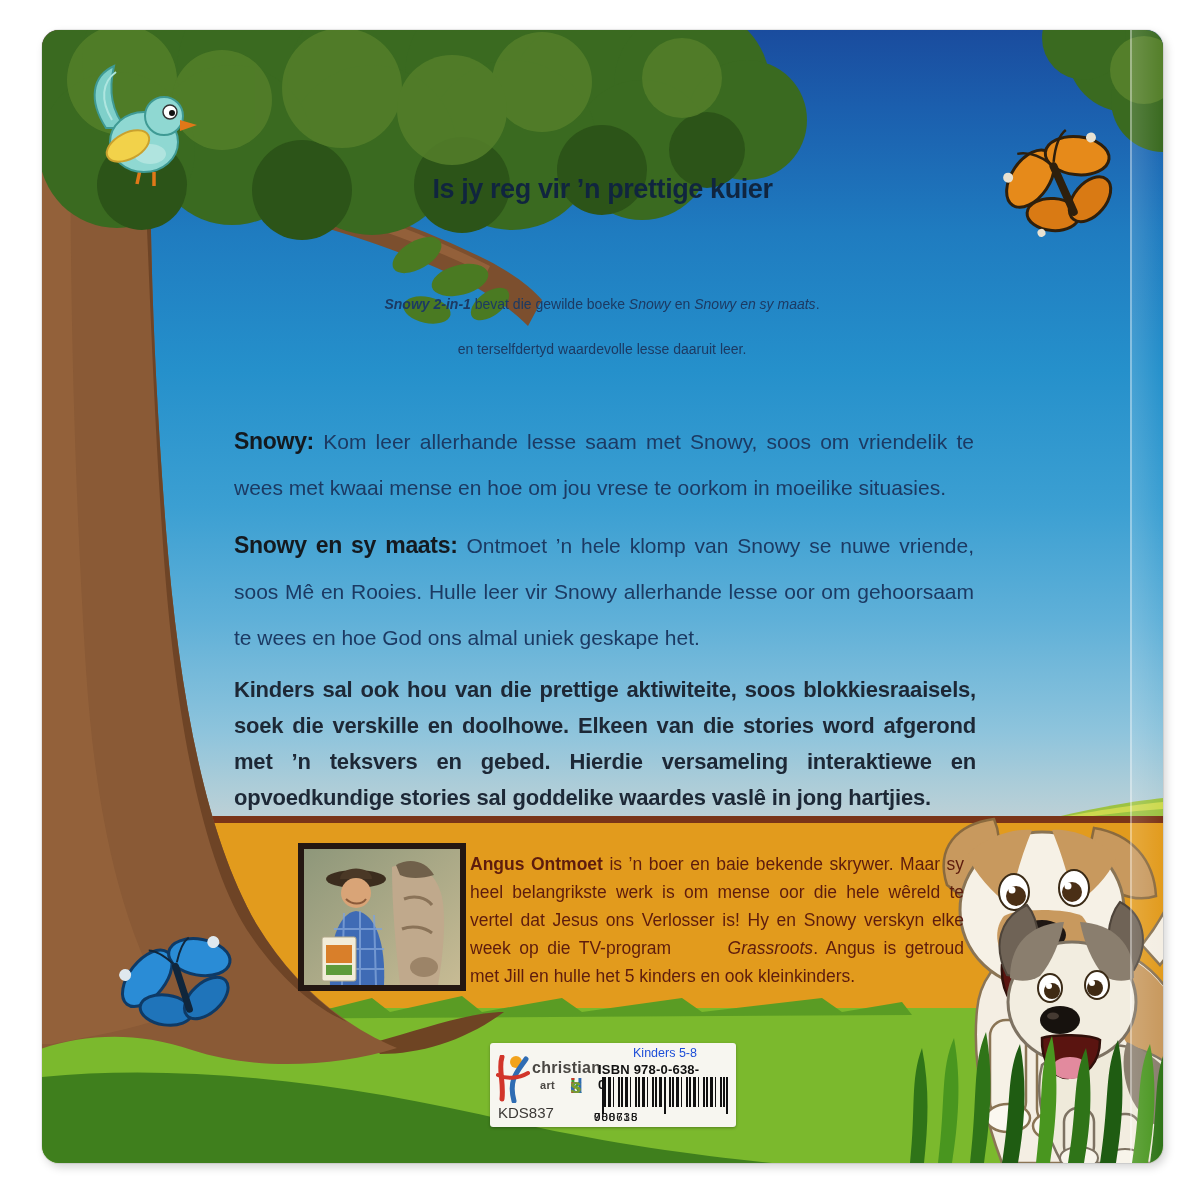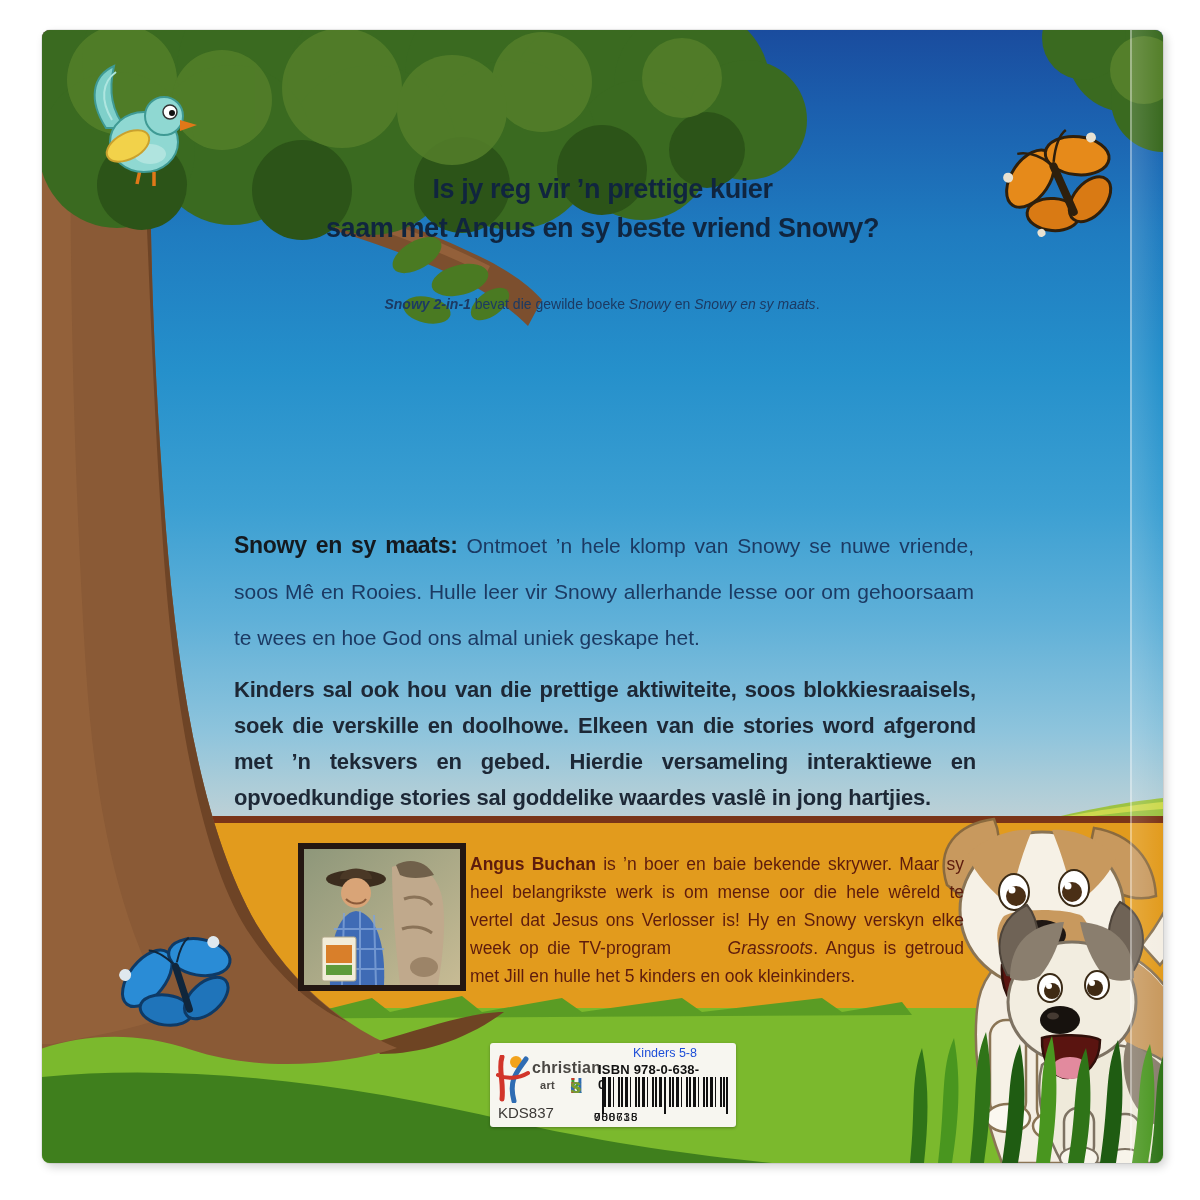--- a/index.html
+++ b/index.html
@@ -1,18 +1,18 @@
 <!DOCTYPE html>
 <html><head>
 <meta charset="utf-8">
 <style>
   html,body{margin:0;padding:0;background:#ffffff;}
   .stage{position:relative;width:1200px;height:1200px;background:#fff;overflow:hidden;
          font-family:"Liberation Sans",sans-serif;}
-  .book{position:absolute;left:42px;top:30px;width:1121px;height:1133px;border-radius:8px;overflow:hidden;
+  .book{position:absolute;left:42px;top:30px;width:1121px;height:1133px;border-radius:17px;overflow:hidden;
         box-shadow:0 0 0 1px rgba(0,0,0,.07),3px 4px 10px rgba(0,0,0,.18);
         background:linear-gradient(180deg,#1a4c9e 0%,#1b5fae 7%,#1f7cc0 18%,#2590cb 30%,#3b9fd2 42%,
                    #5fb0d8 52%,#8ec4dc 62%,#aecdd8 67%,#bcd0d6 69.4%,#bcd0d6 100%);}
   .art{position:absolute;inset:0;z-index:1;}
   .txt{position:absolute;z-index:2;}
   .headline{left:0;top:140px;width:100%;text-align:center;color:#10253f;font-weight:bold;
             font-size:27px;line-height:39px;letter-spacing:-.4px;}
   .intro{left:150px;top:252px;width:820px;text-align:center;color:#1c3a63;font-size:14px;line-height:45px;}
   .bi{font-weight:bold;font-style:italic;}
   .it{font-style:italic;}
@@ -220,27 +220,28 @@
         <path d="M994,1133 C1002,1068 996,1038 1010,1006 C1018,1050 1014,1094 1008,1133 Z" fill="#49961f"></path>
         <path d="M1026,1133 C1036,1075 1030,1048 1044,1018 C1052,1058 1048,1100 1042,1133 Z" fill="#2f7418"></path>
         <path d="M1058,1133 C1068,1068 1062,1040 1076,1010 C1084,1052 1080,1096 1074,1133 Z" fill="#1f5c12"></path>
         <path d="M1090,1133 C1100,1072 1094,1044 1108,1014 C1116,1056 1112,1098 1106,1133 Z" fill="#49961f"></path>
         <path d="M1108,1133 C1116,1078 1112,1052 1121,1026 L1121,1133 Z" fill="#2f7418"></path>
       </g>
     </svg>
 
     <div class="txt headline">
       <div>Is jy reg vir ’n prettige kuier</div>
-      <div>saam met Angus en sy beste vriend Snowy?</div>
     </div>
 
     <div class="txt intro">
       <div><span class="bi">Snowy 2-in-1</span><span> bevat die gewilde boeke </span><span class="it">Snowy</span><span> en </span><span class="it">Snowy en sy maats</span><span>.</span></div>
+      <div>en terselfdertyd waardevolle lesse daaruit leer.</div>
     </div>
 
+    <div class="txt para"><span class="lbl">Snowy:</span><span> Kom leer allerhande lesse saam met Snowy, soos om vriendelik te wees met kwaai mense en hoe om jou vrese te oorkom in moeilike situasies.</span></div>
 
     <div class="txt para para2"><span class="lbl">Snowy en sy maats:</span><span> Ontmoet ’n hele klomp van Snowy se nuwe vriende, soos Mê en Rooies. Hulle leer vir Snowy allerhande lesse oor om gehoorsaam te wees en hoe God ons almal uniek geskape het.</span></div>
 
     <div class="txt activities">Kinders sal ook hou van die prettige aktiwiteite, soos blokkiesraaisels, soek die verskille en doolhowe. Elkeen van die stories word afgerond met ’n teksvers en gebed. Hierdie versameling interaktiewe en opvoedkundige stories sal goddelike waardes vaslê in jong hartjies.</div>
 
     <div class="photo">
       <svg width="156" height="136" viewBox="0 0 156 136">
         <defs>
           <linearGradient id="pbg" x1="0" y1="0" x2="1" y2="1">
             <stop offset="0" stop-color="#8e977a"></stop>
@@ -260,21 +261,21 @@
         <path d="M42,50 C48,56 58,56 62,50" stroke="#8a5a3a" stroke-width="2" fill="none"></path>
         <path d="M26,136 C24,96 34,64 52,62 C72,64 82,96 80,136 Z" fill="#3f6bb5"></path>
         <path d="M30,80 L78,80 M28,100 L80,100 M28,120 L80,120 M40,64 L38,136 M56,62 L56,136 M70,66 L72,136" stroke="#7fa3d8" stroke-width="2" opacity=".8"></path>
 
         <rect x="18" y="88" width="34" height="44" rx="2" fill="#f2ecd8" stroke="#b0a788"></rect>
         <rect x="22" y="96" width="26" height="18" fill="#d97f2a"></rect>
         <rect x="22" y="116" width="26" height="10" fill="#5f9b3a"></rect>
       </svg>
     </div>
 
-    <div class="txt bio"><span class="bname">Angus Buchan</span><span> is ’n boer en baie bekende skrywer. Maar sy heel belangrikste werk is om mense oor die hele wêreld te vertel dat Jesus ons Verlosser is! Hy en Snowy verskyn elke week op die TV-program </span><span class="it">Grassroots</span><span>. Angus is getroud met Jill en hulle het 5 kinders en ook kleinkinders.</span></div>
+    <div class="txt bio"><span class="bname">Angus Ontmoet</span><span> is ’n boer en baie bekende skrywer. Maar sy heel belangrikste werk is om mense oor die hele wêreld te vertel dat Jesus ons Verlosser is! Hy en Snowy verskyn elke week op die TV-program </span><span class="it">Grassroots</span><span>. Angus is getroud met Jill en hulle het 5 kinders en ook kleinkinders.</span></div>
 
     <div class="label">
       <svg class="lg-fig" width="34" height="48" viewBox="0 0 34 48">
         <circle cx="20" cy="7" r="6" fill="#f2a31c"></circle>
         <path d="M6,2 C2,14 8,26 6,44" stroke="#d2352a" stroke-width="5" fill="none" stroke-linecap="round"></path>
         <path d="M30,4 C22,16 12,24 18,46" stroke="#2f6cb3" stroke-width="5" fill="none" stroke-linecap="round"></path>
         <path d="M2,20 C10,24 22,24 32,18" stroke="#d2352a" stroke-width="4" fill="none" stroke-linecap="round"></path>
       </svg>
       <span class="lg-christian">christian</span>
       <span class="lg-art">art</span>

